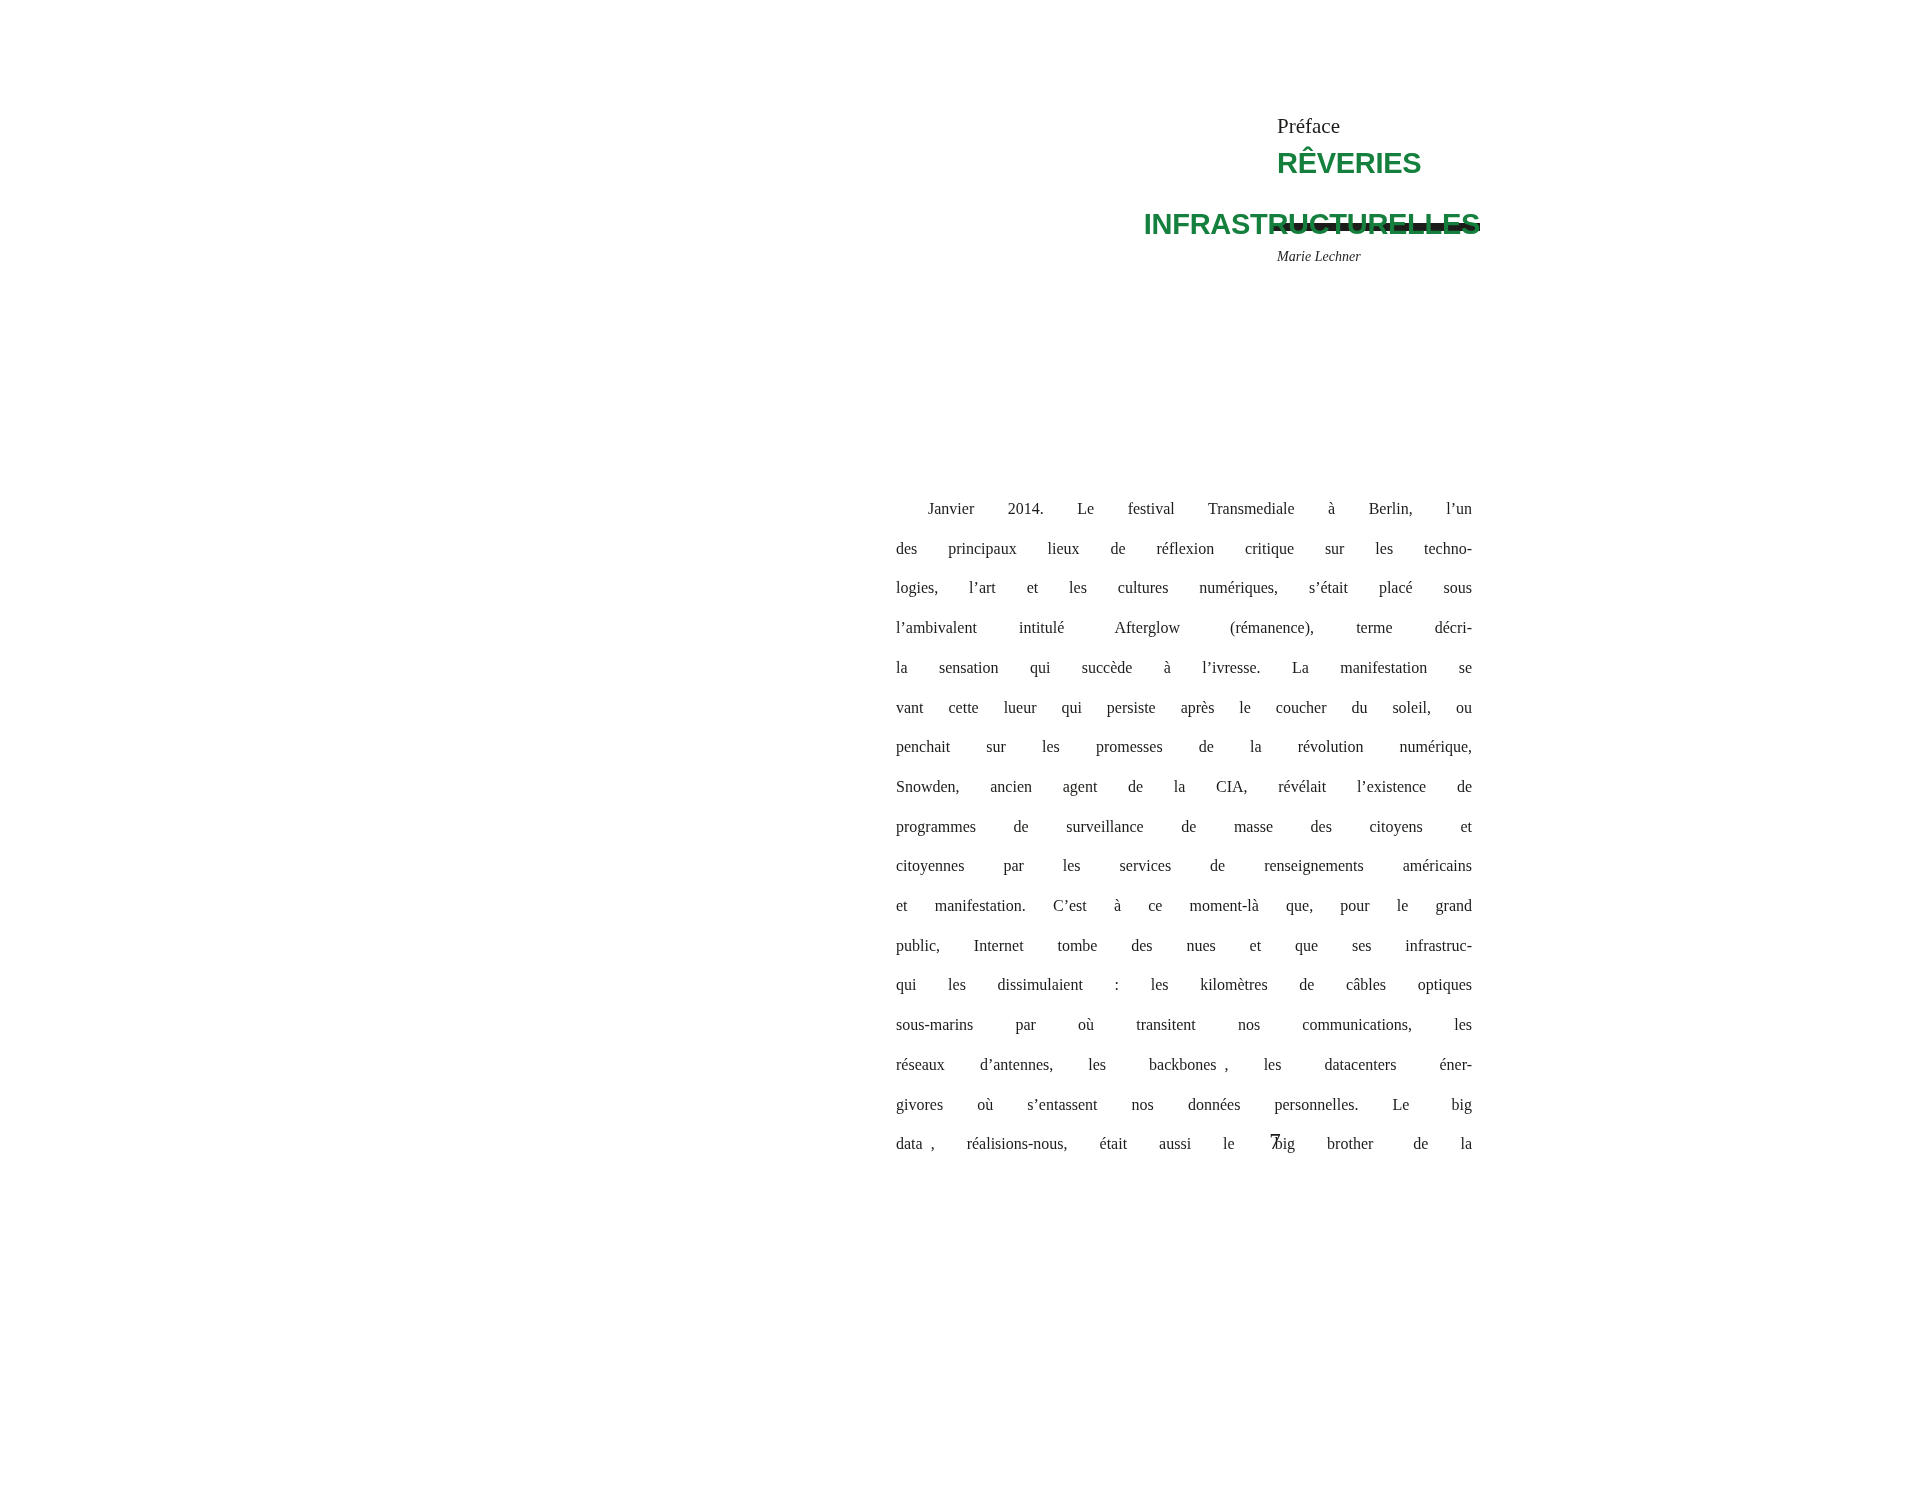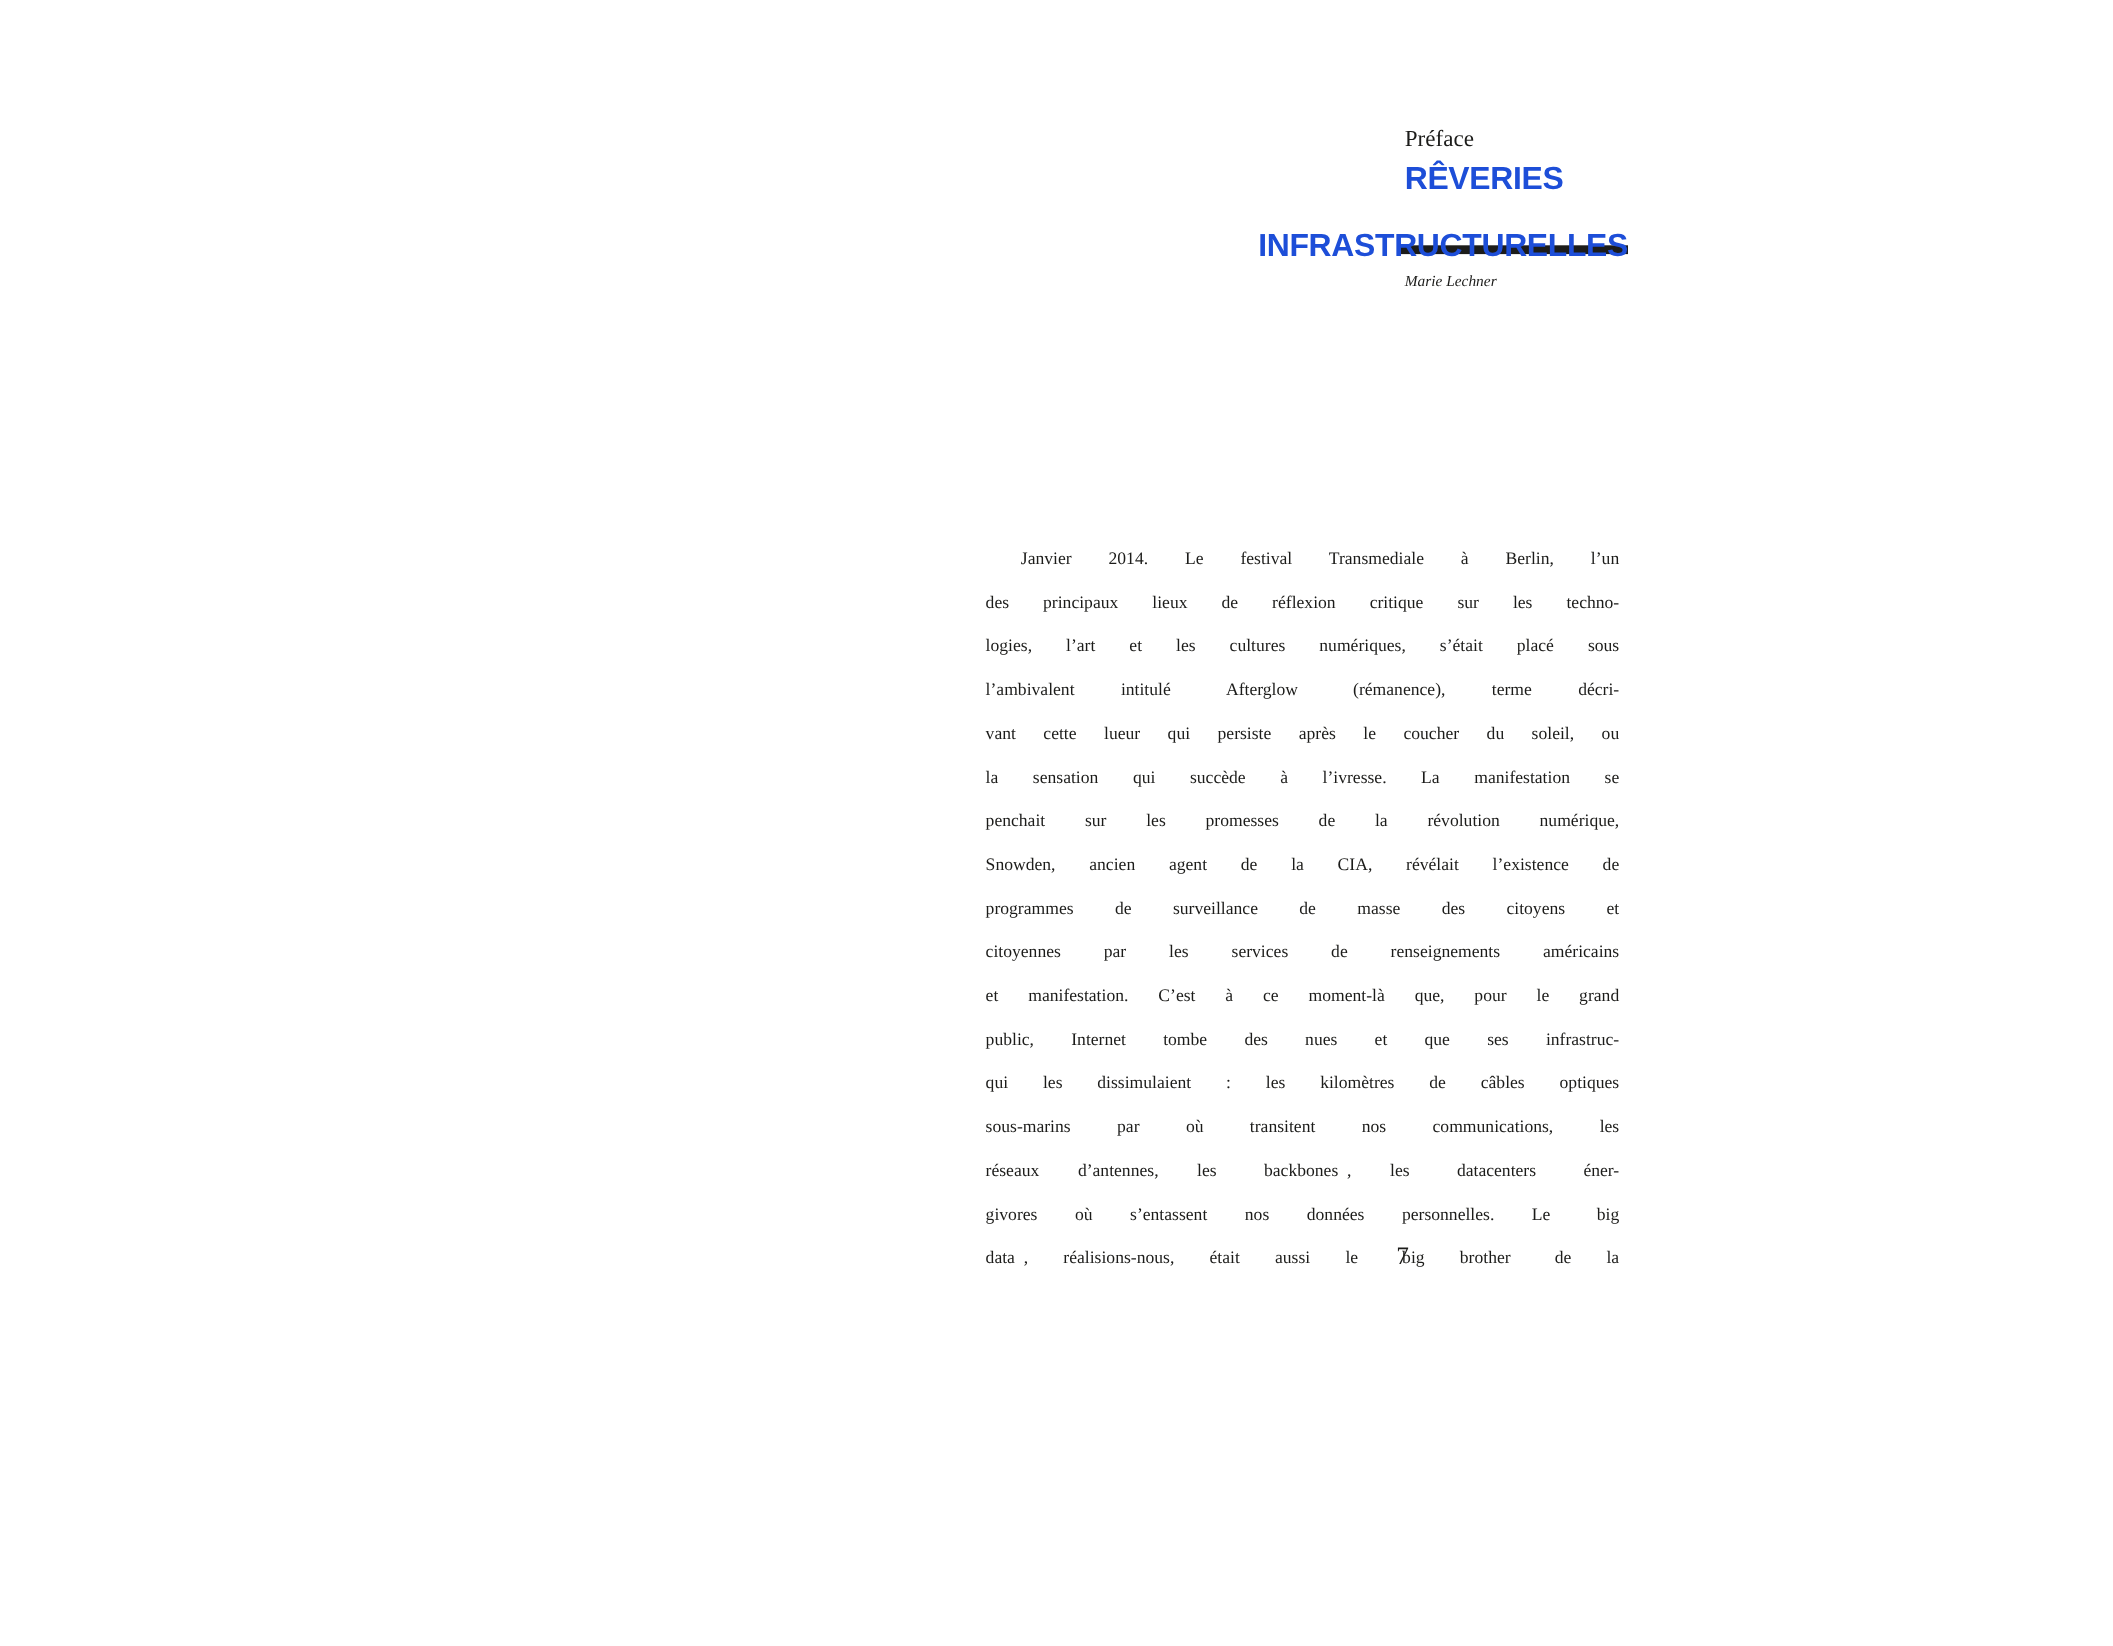--- a/index.html
+++ b/index.html
@@ -19,21 +19,21 @@
     font-size: 21px;
     line-height: 27px;
     color: #1c1c1a;
   }
   .title-line {
     font-family: "Liberation Sans", sans-serif;
     font-weight: 700;
     font-size: 29px;
     line-height: 31px;
     letter-spacing: -0.3px;
-    color: #1d4ed8;
+    color: #15803d;
   }
   .title-line-2 {
     position: absolute;
     right: 0;
     top: 58px;
     white-space: nowrap;
     margin-top: 42px;
   }
   .rule {
     margin-top: 40px;
@@ -88,22 +88,22 @@
     <div class="title-line title-line-2">INFRASTRUCTURELLES</div>
     <div class="rule"></div>
     <div class="author">Marie Lechner</div>
   </header>
 
   <main class="body-text">
       <div class="body-line"><span class="run">Janvier 2014. Le festival Transmediale à Berlin, l’un</span></div>
       <div class="body-line"><span class="run">des principaux lieux de réflexion critique sur les techno-</span></div>
       <div class="body-line"><span class="run">logies, l’art et les cultures numériques, s’était placé sous</span></div>
       <div class="body-line"><span class="run">l’ambivalent intitulé </span><span class="run it">Afterglow</span><span class="run"> (rémanence), terme décri-</span></div>
+      <div class="body-line"><span class="run">la sensation qui succède à l’ivresse. La manifestation se</span></div>
       <div class="body-line"><span class="run">vant cette lueur qui persiste après le coucher du soleil, ou</span></div>
-      <div class="body-line"><span class="run">la sensation qui succède à l’ivresse. La manifestation se</span></div>
       <div class="body-line"><span class="run">penchait sur les promesses de la révolution numérique,</span></div>
       <div class="body-line"><span class="run">Snowden, ancien agent de la CIA, révélait l’existence de</span></div>
       <div class="body-line"><span class="run">programmes de surveillance de masse des citoyens et</span></div>
       <div class="body-line"><span class="run">citoyennes par les services de renseignements américains</span></div>
       <div class="body-line"><span class="run">et manifestation. C’est à ce moment-là que, pour le grand</span></div>
       <div class="body-line"><span class="run">public, Internet tombe des nues et que ses infrastruc-</span></div>
       <div class="body-line"><span class="run">qui les dissimulaient : les kilomètres de câbles optiques</span></div>
       <div class="body-line"><span class="run">sous-marins par où transitent nos communications, les</span></div>
       <div class="body-line"><span class="run">réseaux d’antennes, les </span><span class="run it">backbones</span><span class="run">, les </span><span class="run it">datacenters</span><span class="run"> éner-</span></div>
       <div class="body-line"><span class="run">givores où s’entassent nos données personnelles. Le </span><span class="run it">big</span></div>

